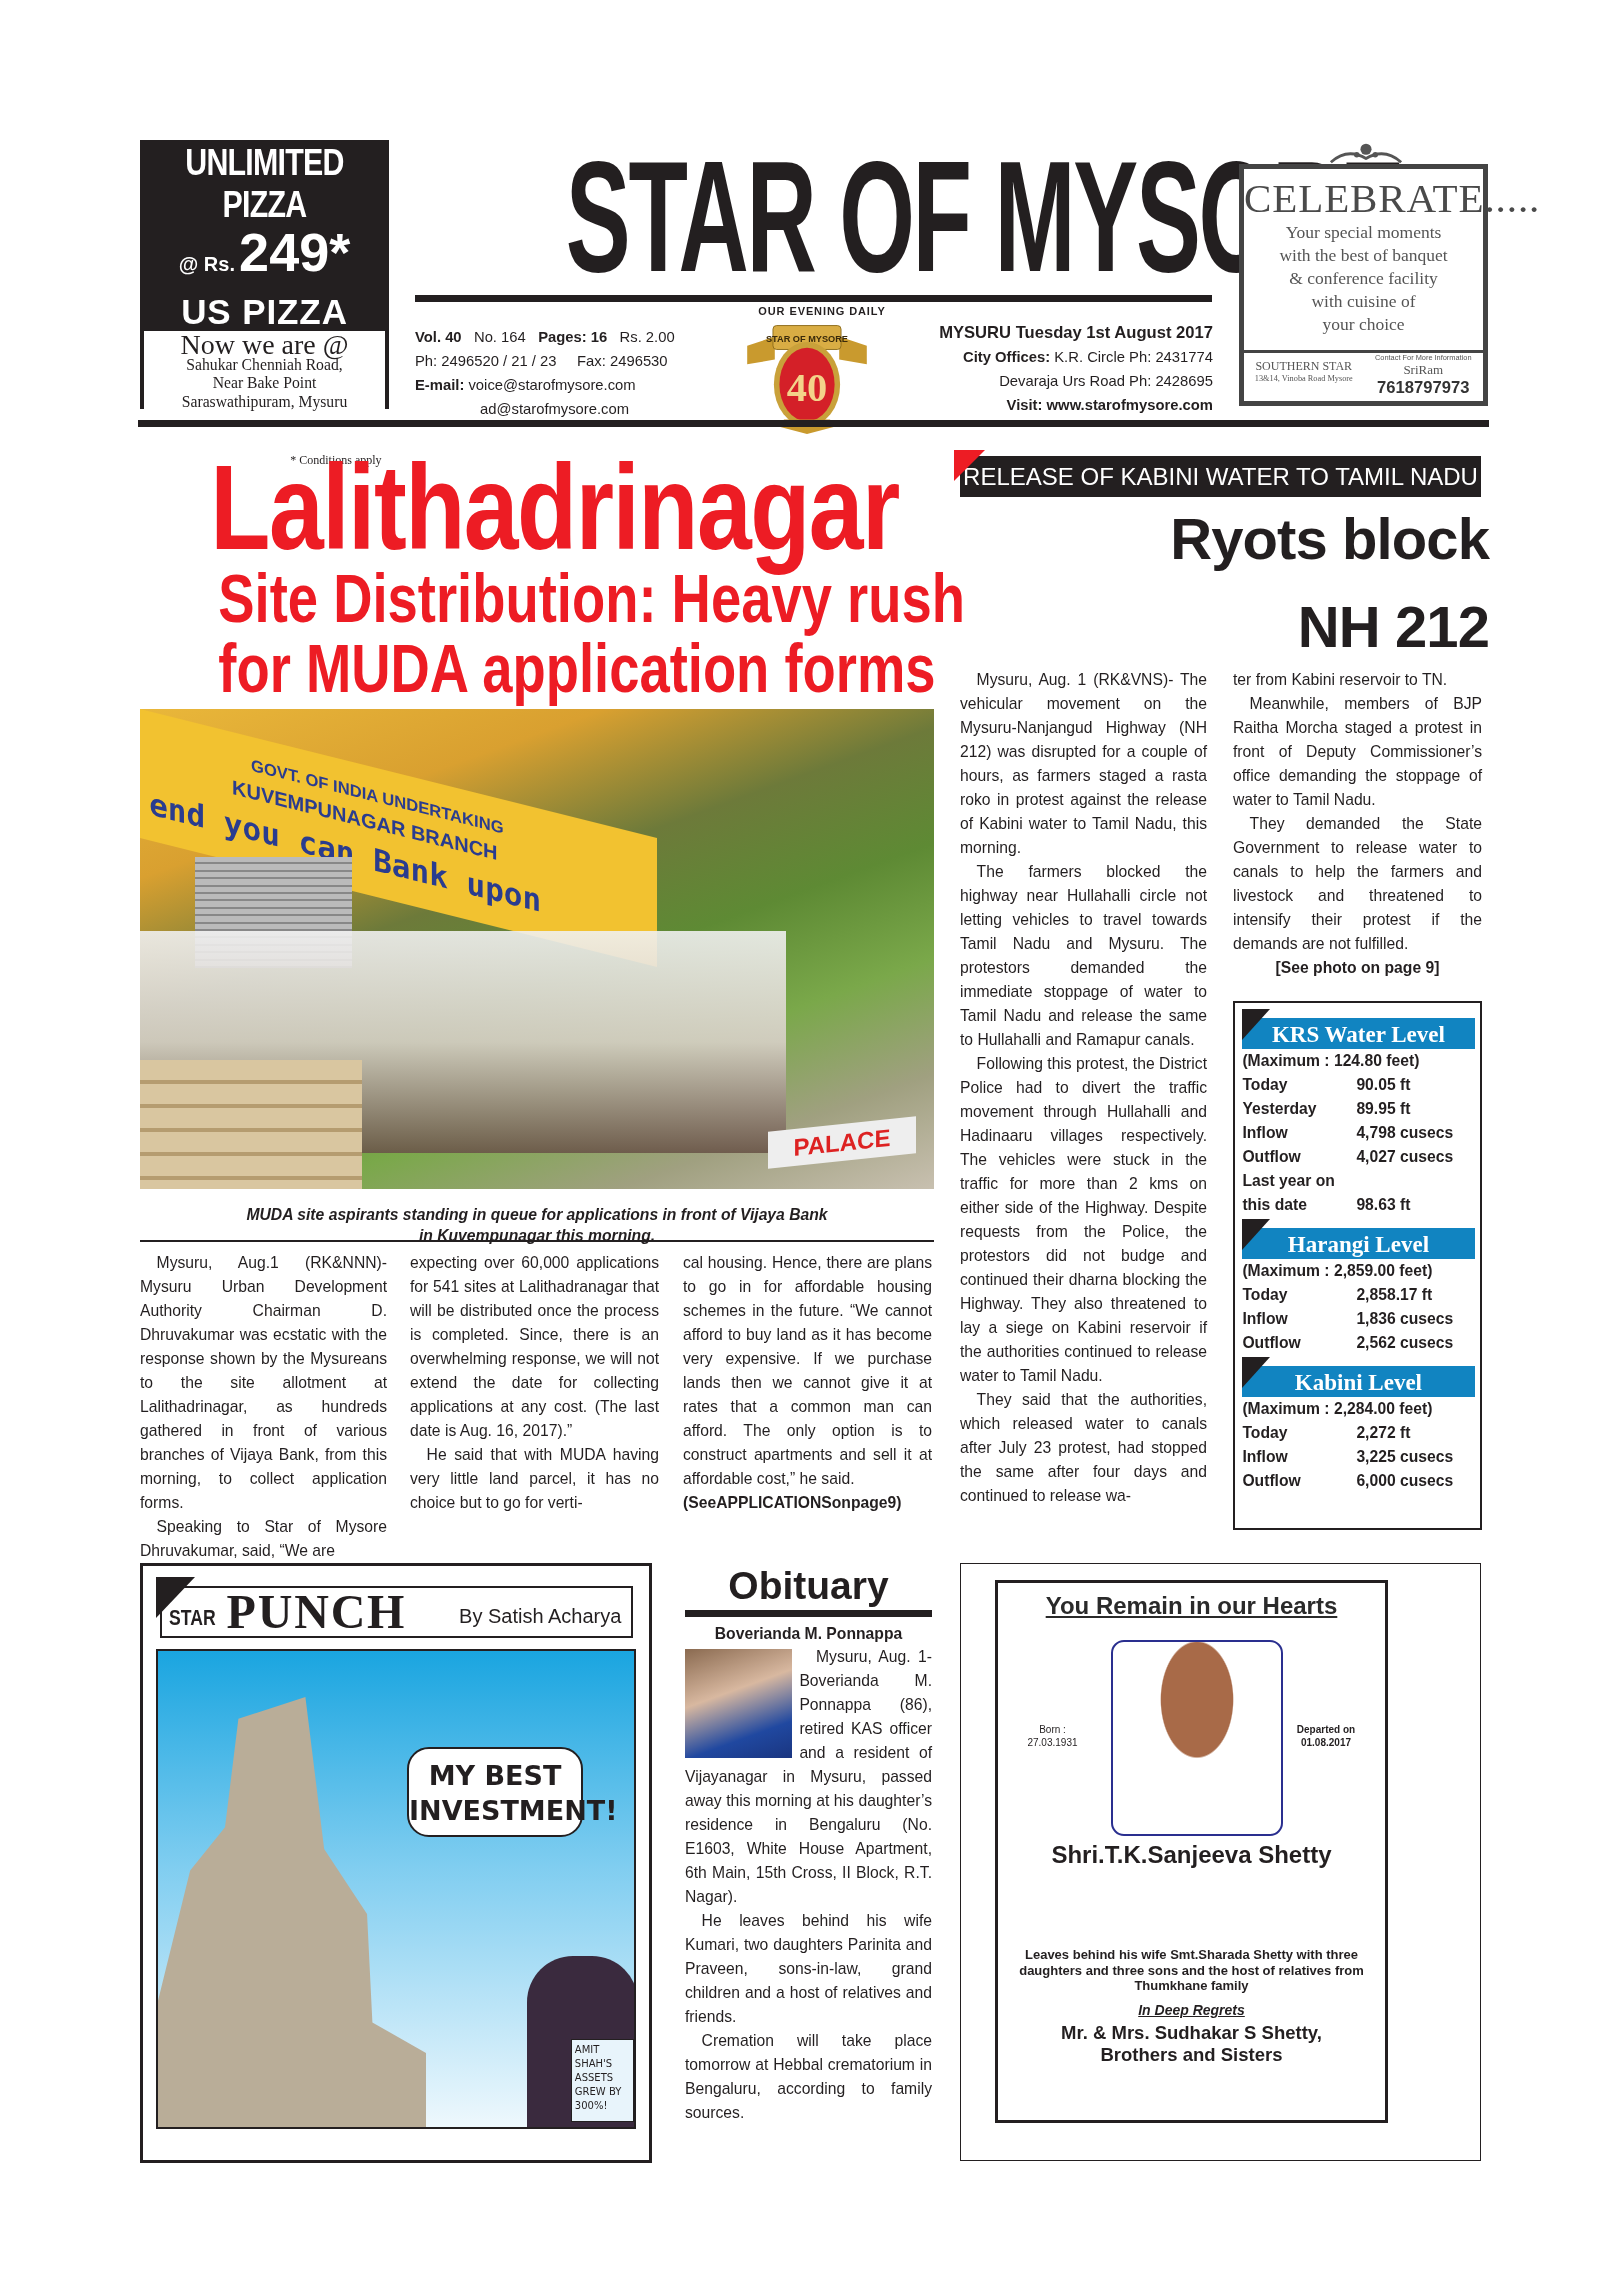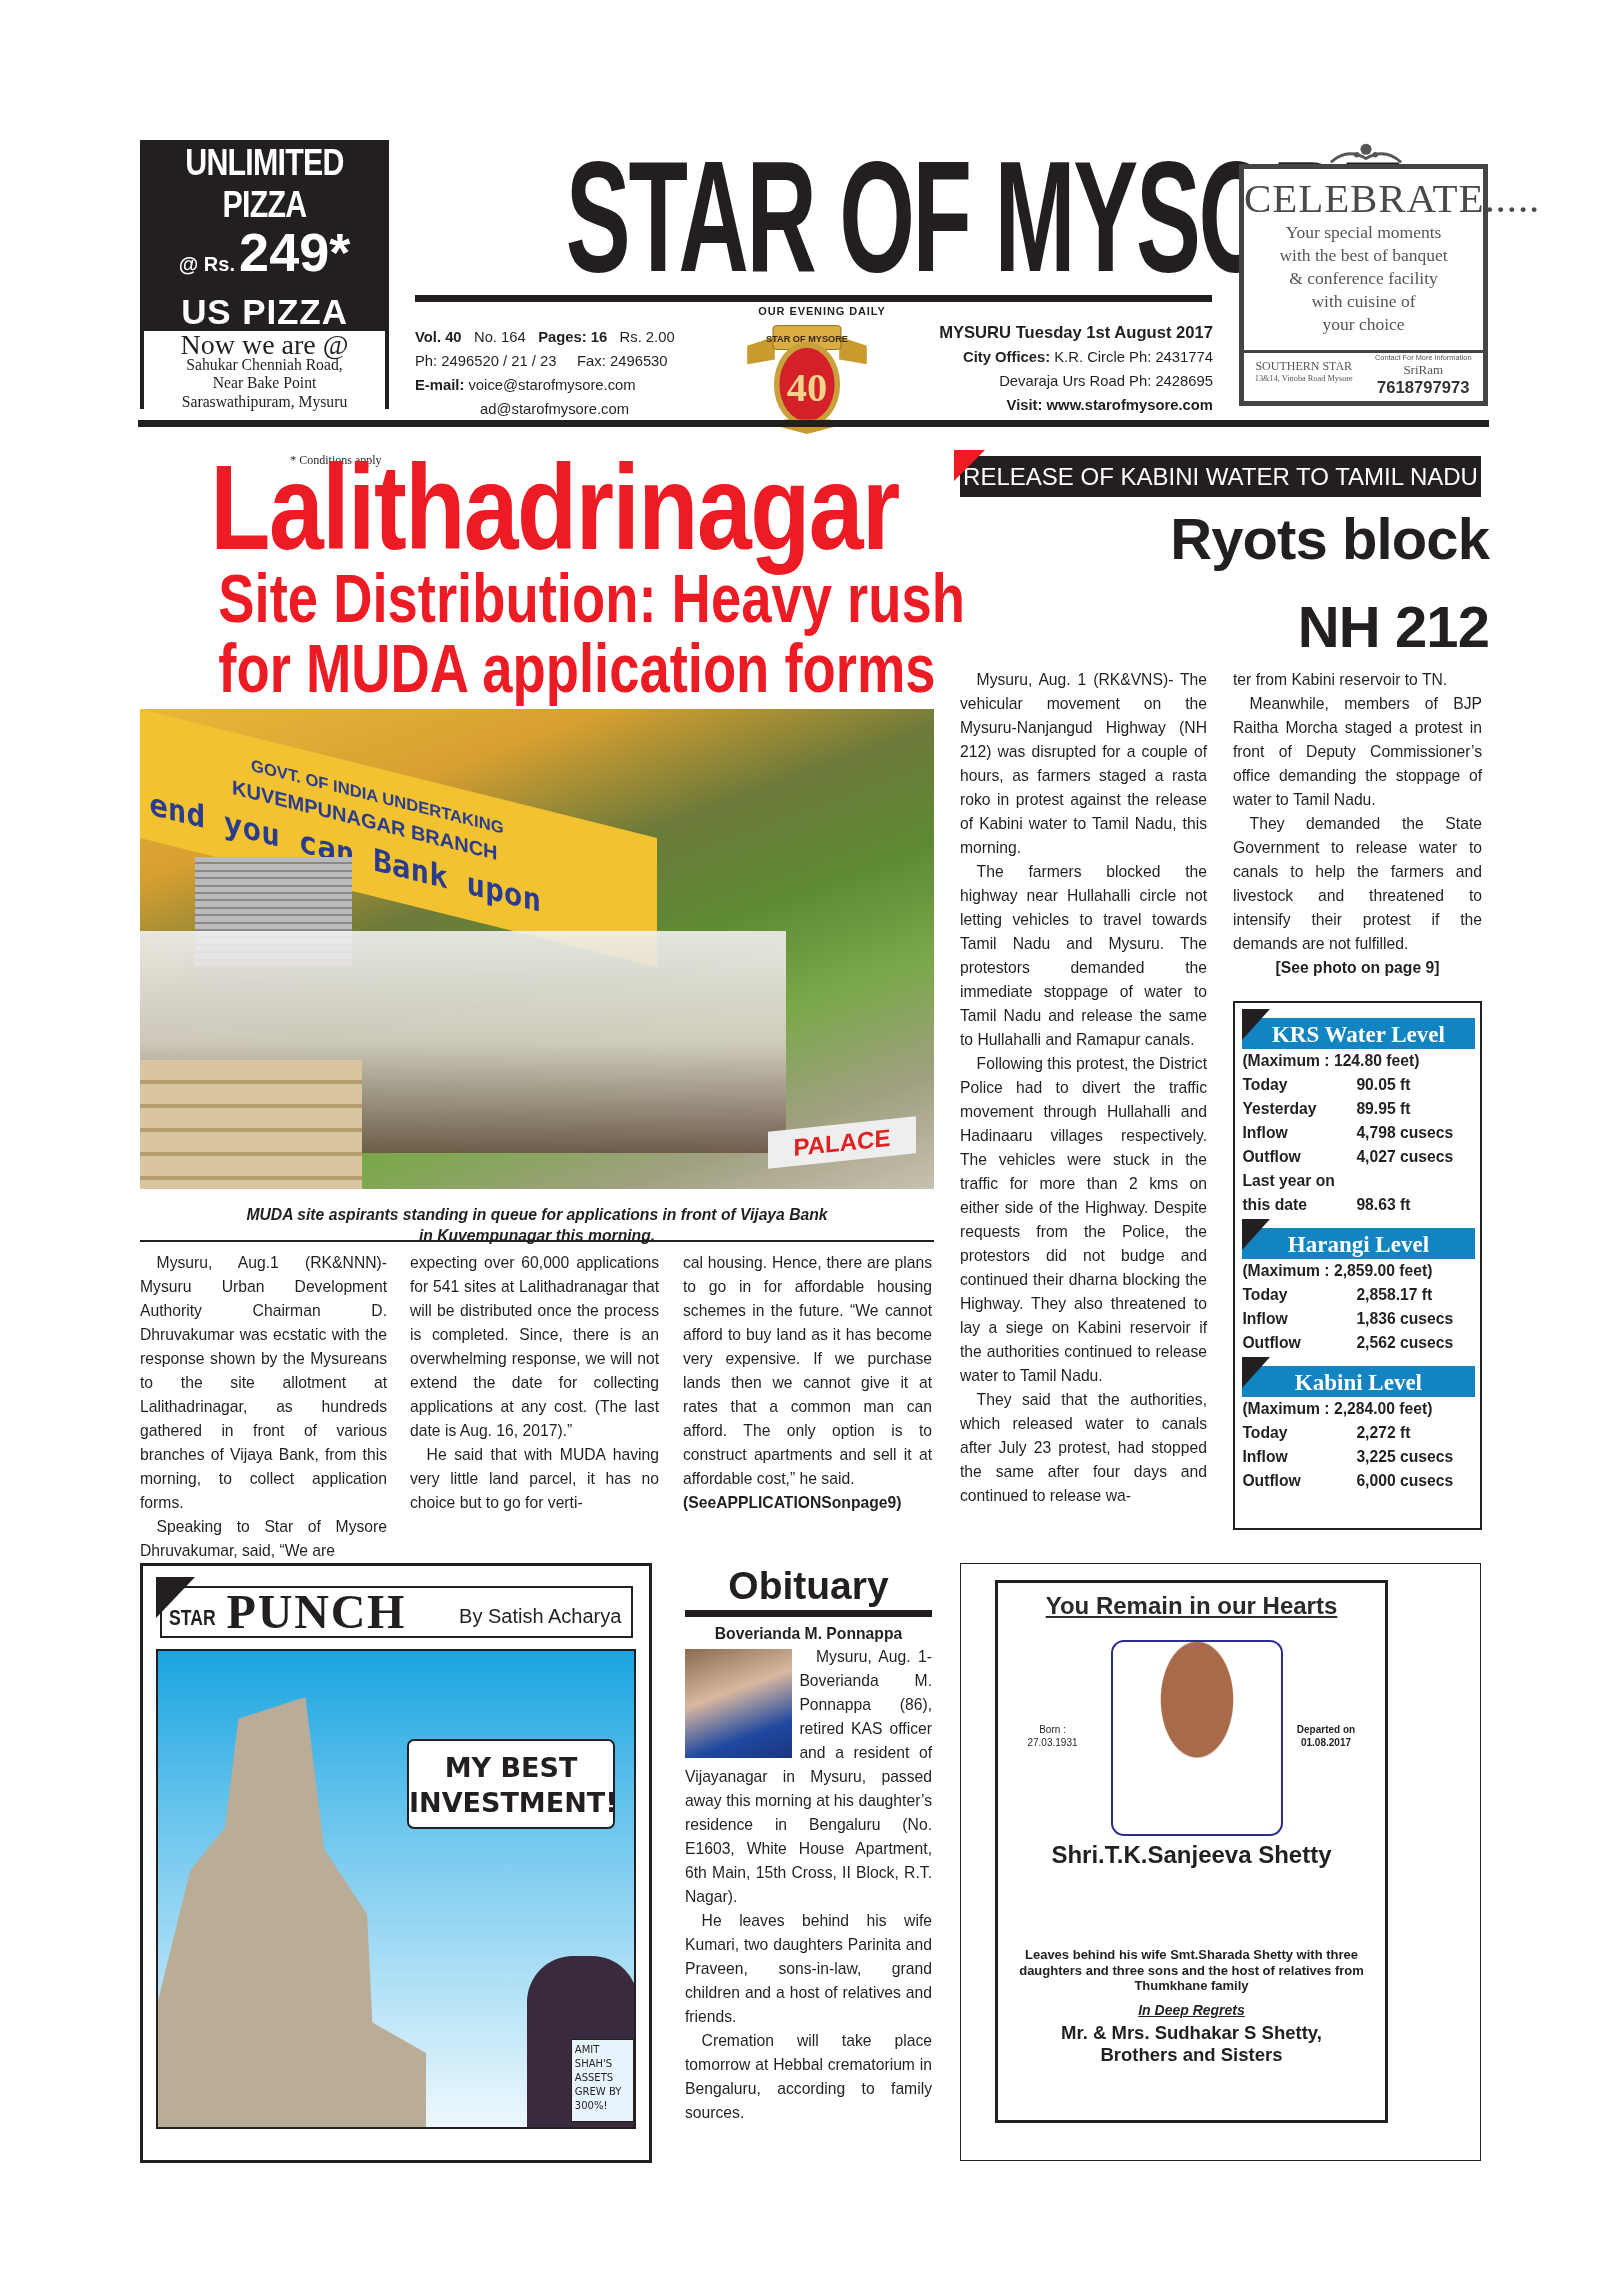--- a/index.html
+++ b/index.html
@@ -77,21 +77,21 @@
 
   
   .punch { left:140px; top:1563px; width:512px; height:600px; border:3.7px solid #231f20; box-sizing:border-box; }
   .punch-head { position:absolute; left:16.6px; top:20px; width:473px; height:52px; border:2.8px solid #231f20; box-sizing:border-box; }
   .punch-head .flag { position:absolute; left:-5.5px; top:-11px; width:0; height:0; border-top:41px solid #231f20; border-right:39px solid transparent; }
   .punch-head .star { position:absolute; left:7.4px; top:16.6px; font-weight:900; font-size:22px; transform:scaleX(0.8); transform-origin:left; }
   .punch-head .punchw { position:absolute; left:65px; top:-1.8px; font-family:"Liberation Serif",serif; font-weight:900; font-size:48px; line-height:52px; letter-spacing:1.8px; }
   .punch-head .by { position:absolute; right:9.2px; top:16.6px; font-size:20px; }
   .cartoon { position:absolute; left:13px; top:83px; width:480px; height:480px; border:2.8px solid #231f20; box-sizing:border-box; background:linear-gradient(180deg,#1aa5e0 0%,#7fcdf0 45%,#eef8fd 100%); overflow:hidden; }
   .cartoon .bust { position:absolute; left:0; top:46px; width:268px; height:434px; background:#b9ad98; clip-path:polygon(30% 5%,55% 0%,62% 35%,78% 50%,80% 75%,100% 82%,100% 100%,0 100%,0 70%,12% 40%,25% 30%); }
-  .cartoon .bubble { position:absolute; left:249px; top:88px; width:208px; height:90px; background:#fff; border:2.8px solid #231f20; border-radius:7px; text-align:center; font-family:"DejaVu Sans",sans-serif; font-weight:bold; font-size:27px; line-height:35px; padding-top:9.2px; box-sizing:border-box; }
+  .cartoon .bubble { position:absolute; left:249px; top:96px; width:176px; height:90px; background:#fff; border:2.8px solid #231f20; border-radius:22px; text-align:center; font-family:"DejaVu Sans",sans-serif; font-weight:bold; font-size:27px; line-height:35px; padding-top:9.2px; box-sizing:border-box; }
   .cartoon .fig { position:absolute; left:369px; top:305px; width:111px; height:175px; background:#3a2a3e; border-radius:46px 46px 0 0; }
   .cartoon .sign2 { position:absolute; left:413px; top:388px; width:63px; height:83px; background:#e8f4fb; border:1.8px solid #231f20; font-size:10px; line-height:14px; padding:2.8px; box-sizing:border-box; font-family:"DejaVu Sans",sans-serif; }
 
   
   .obit-title { left:685px; top:1560px; width:247px; text-align:center; font-weight:bold; font-size:39px; line-height:52px; }
   .obit-rule { left:685px; top:1610px; width:247px; height:6.5px; background:#231f20; }
   .obit-name { left:685px; top:1623px; width:247px; text-align:center; font-weight:bold; font-size:15.7px; line-height:22px; }
   .obit-body { left:685px; top:1645px; width:247px; }
   .obit-photo { float:left; width:107px; height:109px; margin:3.7px 7.4px 3.7px 0; background:linear-gradient(160deg,#8a6a50,#d8b8a0 40%,#2048a0 75%,#1a3580); }
 

